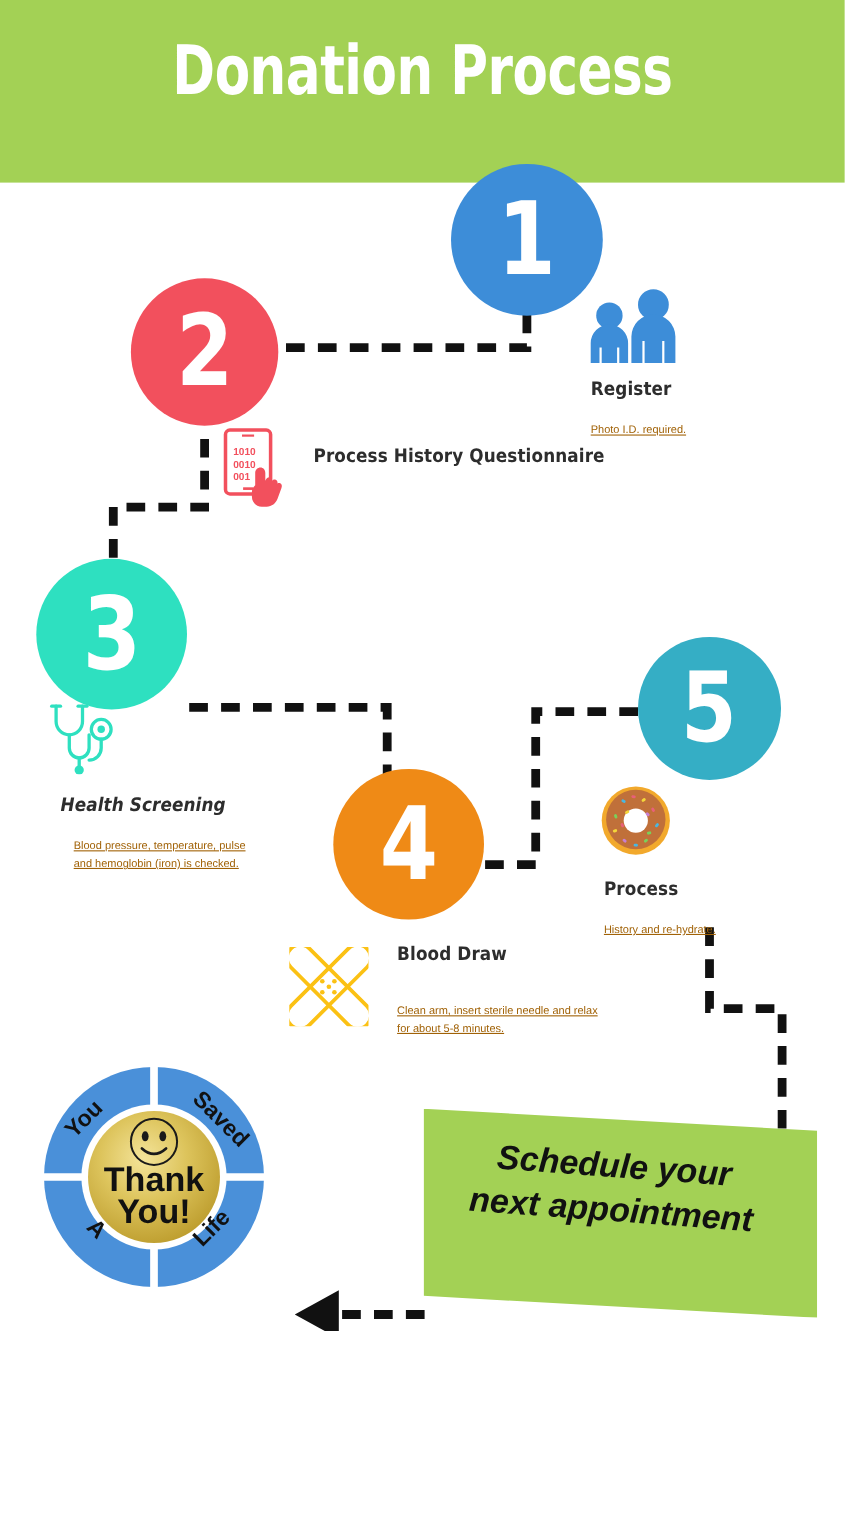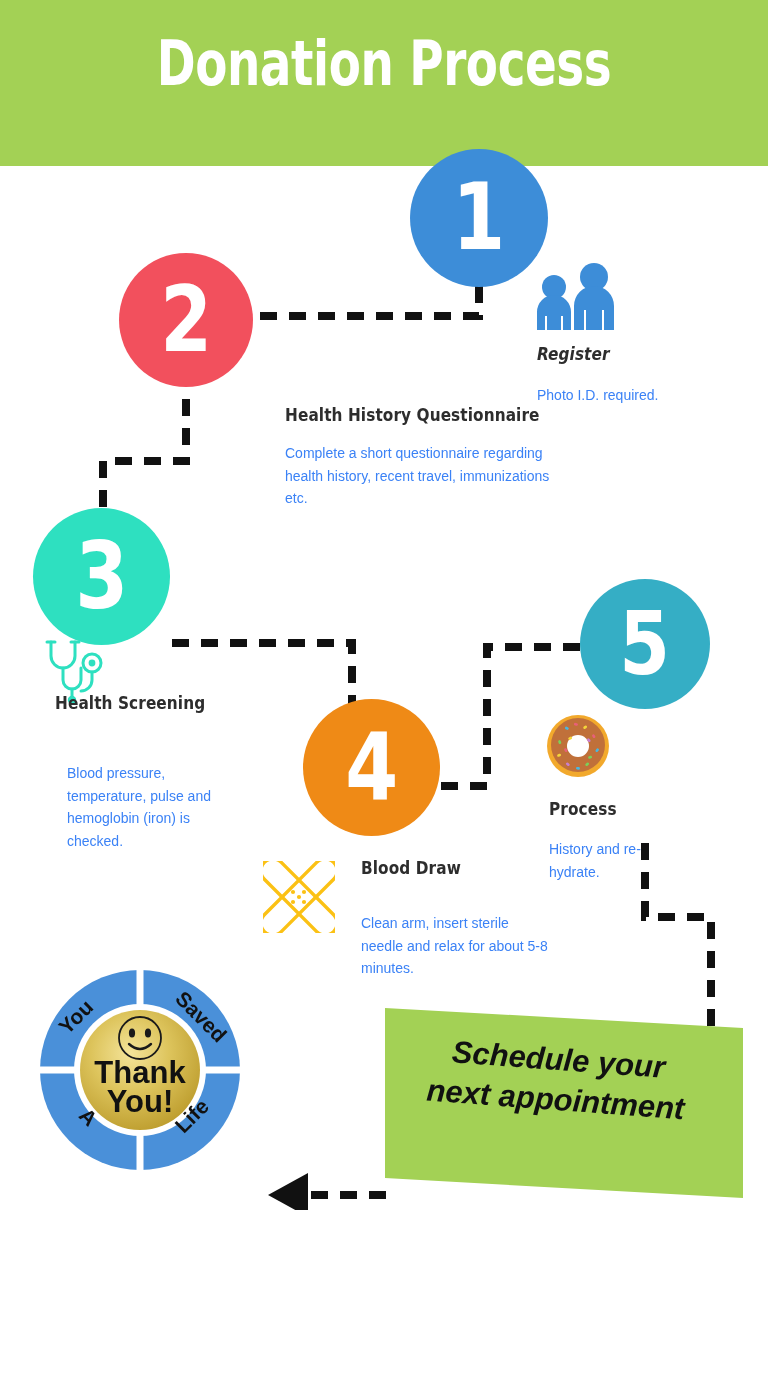--- a/index.html
+++ b/index.html
@@ -69,23 +69,24 @@
     position: absolute;
     color: #2d2d2d;
     font-family: "Liberation Sans Narrow", "DejaVu Sans Condensed", "Liberation Sans", sans-serif;
     font-weight: bold;
     font-size: 17px;
     letter-spacing: 0.1px;
     white-space: nowrap;
   }
   .step-body {
     position: absolute;
-    color: #3b82f6;
-    font-size: 14px;
+    color: #a16207;
+    font-size: 10px;
     line-height: 1.62;
+    text-decoration: underline;
   }
 
   .icon-box { position: absolute; }
 
   
   .badge { position: absolute; }
 
   
   .banner {
     position: absolute;
@@ -150,48 +151,64 @@
   <div class="icon-box" style="left:530px; top:131px; width:92px; height:68px;">
     <svg width="92" height="68" viewBox="0 0 92 68">
       <g fill="#3d8dd8">
         <circle cx="64" cy="15" r="14"></circle>
         <path d="M44,68 L44,44 a20,20 0 0 1 40,0 L84,68 L74,68 L74,48 L72,48 L72,68 L56,68 L56,48 L54,48 L54,68 Z"></path>
         <circle cx="24" cy="25" r="12"></circle>
         <path d="M7,68 L7,50 a17,17 0 0 1 34,0 L41,68 L33,68 L33,54 L31,54 L31,68 L17,68 L17,54 L15,54 L15,68 Z"></path>
       </g>
     </svg>
   </div>
-  <div class="step-head" style="left:537px; top:213px;font-style:italic;">Register</div>
+  <div class="step-head" style="left:537px; top:213px;">Register</div>
   <div class="step-body" style="left:537px; top:253px; width:210px;">Photo I.D. required.</div>
 
   <div class="circle" style="left:119px; top:122px; width:134px; height:134px; background:#f2505d; font-size:90px;">
     <span>2</span>
   </div>
-  <div class="step-head" style="left:285px; top:274px;">Health History Questionnaire</div>
-  <div class="step-body" style="left:285px; top:311px; width:272px;">Complete a short questionnaire regarding health history, recent travel, immunizations etc.</div>
+  <div class="icon-box" style="left:200px; top:258px; width:62px; height:78px;">
+    <svg width="62" height="78" viewBox="0 0 62 78">
+      <rect x="5" y="2" width="41" height="58" rx="4" ry="4" fill="none" stroke="#f2505d" stroke-width="3.2"></rect>
+      <rect x="20" y="6" width="11" height="2" fill="#f2505d"></rect>
+      <rect x="21" y="54" width="9" height="2.4" fill="#f2505d"></rect>
+      <text x="12" y="25" font-family="'Liberation Sans', sans-serif" font-size="9.2" font-weight="bold" fill="#f2505d">1010</text>
+      <text x="12" y="36" font-family="'Liberation Sans', sans-serif" font-size="9.2" font-weight="bold" fill="#f2505d">0010</text>
+      <text x="12" y="47" font-family="'Liberation Sans', sans-serif" font-size="9.2" font-weight="bold" fill="#f2505d">001</text>
+      <path d="M32,41 c0,-3 2.4,-5 4.8,-5 c2.4,0 4.4,2 4.4,5 l0,7
+               c1,-2.6 3,-3.6 4.6,-3 c1.4,0.6 1.6,2 1.4,3.2
+               c1.4,-1.6 3.6,-1.6 4.6,-0.2 c0.6,0.8 0.6,1.8 0.4,2.6
+               c1.4,-0.8 3.2,-0.4 3.8,1 c0.4,1 0.2,2 -0.2,3.2
+               l-3.4,9.4 c-1.6,4.4 -5.4,7.4 -10,7.4 l-4.4,0
+               c-5,0 -9,-4 -9,-9 l0,-4 c0,-2.6 0.8,-4.2 2,-5.4
+               l1,-1 Z" fill="#f2505d"></path>
+    </svg>
+  </div>
+  <div class="step-head" style="left:285px; top:274px;">Process History Questionnaire</div>
 
   <div class="circle" style="left:33px; top:377px; width:137px; height:137px; background:#2ee0c0; font-size:92px;">
     <span>3</span>
   </div>
   <div class="icon-box" style="left:44px; top:505px; width:66px; height:68px;">
     <svg width="66" height="68" viewBox="0 0 66 68">
       <g fill="none" stroke="#2ee0c0" stroke-width="3" stroke-linecap="round">
         <path d="M7,6 L7,20 a12,12 0 0 0 24,0 L31,6"></path>
         <path d="M3,6 L11,6"></path>
         <path d="M27,6 L35,6"></path>
         <path d="M19,32 L19,44 a9,9 0 0 0 18,0 L37,32"></path>
         <path d="M28,53 L28,62"></path>
         <circle cx="28" cy="64" r="4.2" fill="#2ee0c0" stroke="none"></circle>
         <circle cx="48" cy="27" r="9"></circle>
         <circle cx="48" cy="27" r="3.4" fill="#2ee0c0" stroke="none"></circle>
         <path d="M48,36 L48,44 a11,11 0 0 1 -11,11"></path>
       </g>
     </svg>
   </div>
-  <div class="step-head" style="left:55px; top:562px;">Health Screening</div>
+  <div class="step-head" style="left:55px; top:591px;font-style:italic;">Health Screening</div>
   <div class="step-body" style="left:55px; top:631px; width:170px;margin-left:12px;">Blood pressure, temperature, pulse and hemoglobin (iron) is checked.</div>
 
   <div class="circle" style="left:303px; top:568px; width:137px; height:137px; background:#ef8a16; font-size:92px;">
     <span>4</span>
   </div>
   <div class="icon-box" style="left:263px; top:730px; width:72px; height:72px;">
     <svg width="72" height="72" viewBox="0 0 72 72">
       <g fill="none" stroke="#fbc114" stroke-width="3.4">
         <rect x="-13" y="24" width="98" height="24" rx="12" ry="12" transform="rotate(45 36 36)"></rect>
         <rect x="-13" y="24" width="98" height="24" rx="12" ry="12" transform="rotate(-45 36 36)"></rect>

